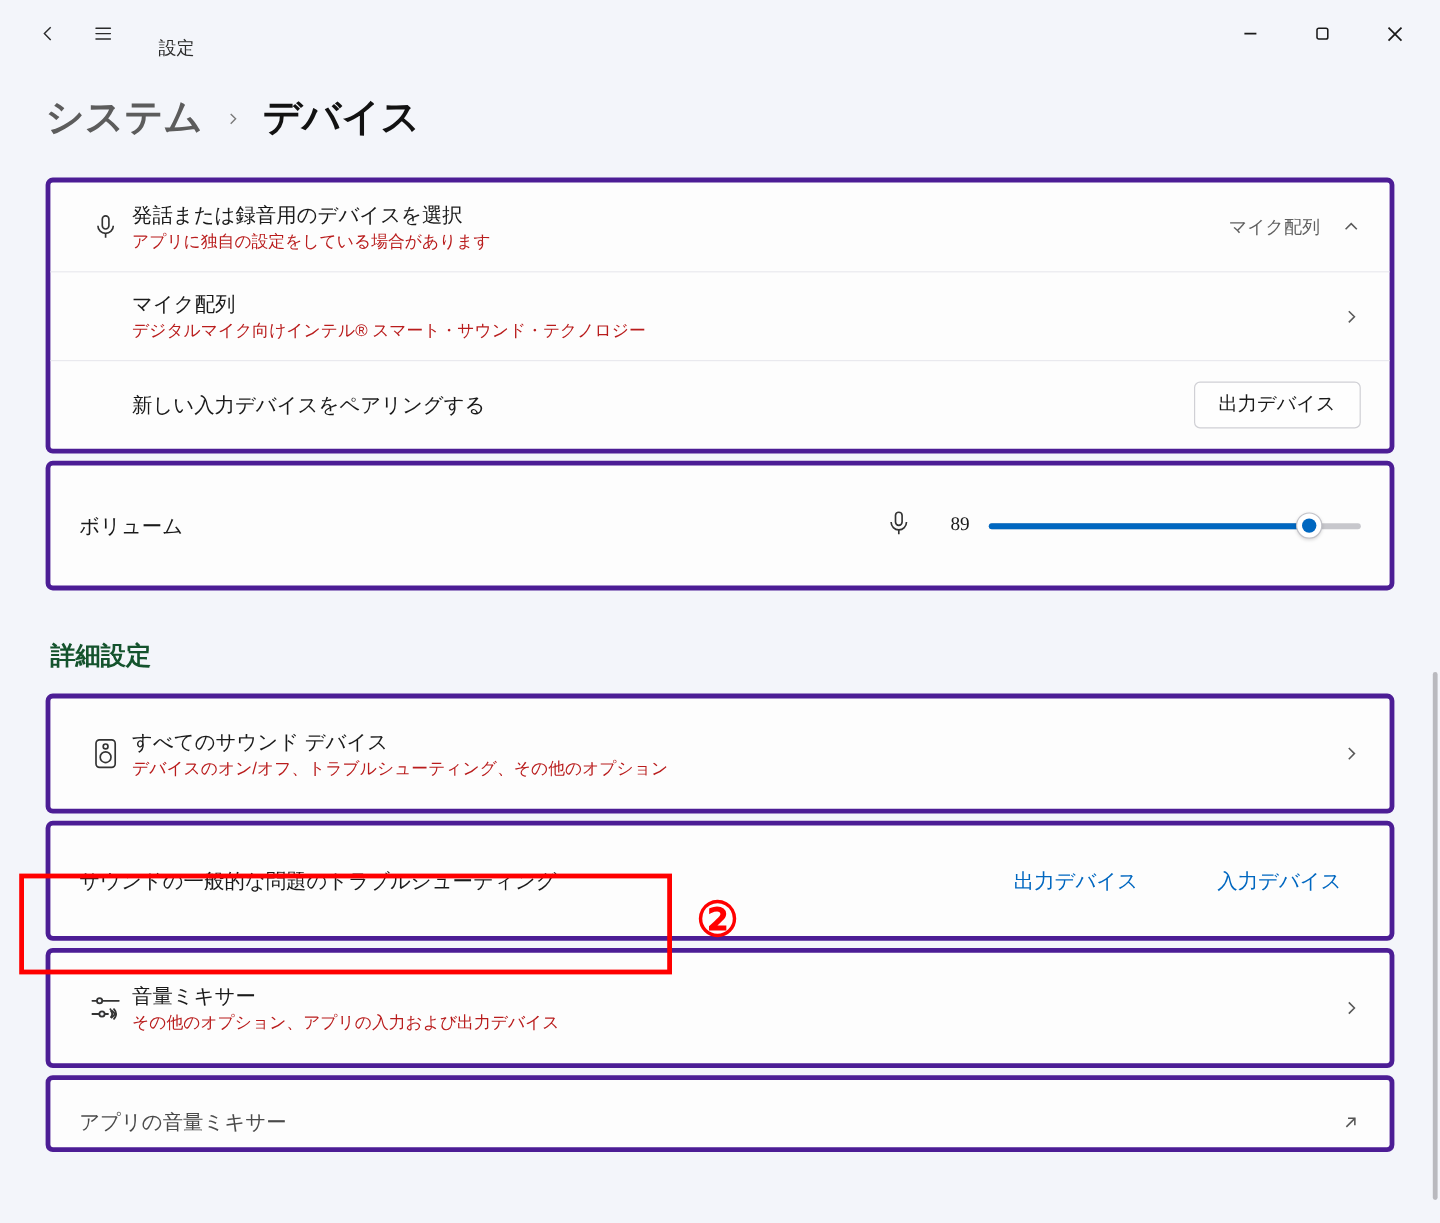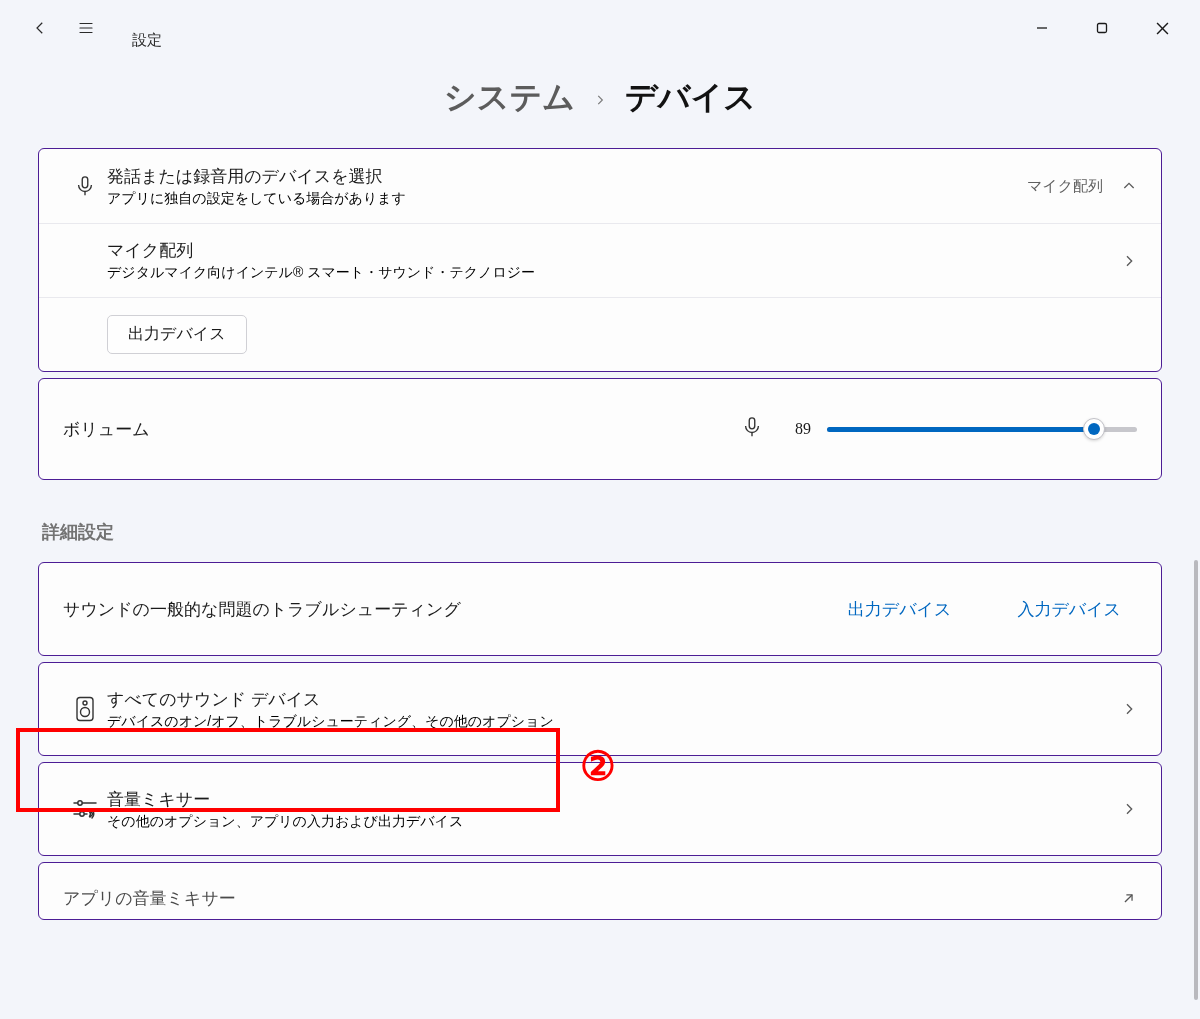--- a/index.html
+++ b/index.html
@@ -54,21 +54,20 @@
     justify-content: center;
     color: #1a1a1a;
   }
 
   
   .breadcrumb {
     display: flex;
     align-items: center;
     gap: 18px;
     padding: 20px 38px 28px 38px;
-    justify-content: center;
   }
   .breadcrumb .crumb {
     font-size: 32px;
     font-weight: 600;
     color: #5c5c5c;
   }
   .breadcrumb .crumb.active {
     color: #121212;
   }
   .breadcrumb .chev {
@@ -76,21 +75,21 @@
     color: #7a7a7a;
     margin-top: 4px;
   }
 
   .page {
     padding: 0 38px 0 38px;
   }
 
   .card {
     background: #fdfdfd;
-    border: 1px solid #4c1d95;
+    border: 4px solid #4c1d95;
     border-radius: 6px;
     margin-bottom: 6px;
   }
   .row {
     display: flex;
     align-items: center;
     min-height: 74px;
     padding: 14px 24px 14px 24px;
   }
   .row + .row { border-top: 1px solid #e9e9ee; }
@@ -107,21 +106,21 @@
     flex-direction: column;
     gap: 2px;
   }
   .row-title {
     font-size: 17px;
     font-weight: 400;
     color: #1a1a1a;
   }
   .row-sub {
     font-size: 14px;
-    color: #000000;
+    color: #b91c1c;
   }
   .row-right {
     display: flex;
     align-items: center;
     gap: 18px;
     flex-shrink: 0;
   }
   .row-right .value {
     font-size: 15px;
     color: #5f5f5f;
@@ -189,23 +188,23 @@
     justify-content: center;
   }
   .slider-thumb::after {
     content: "";
     width: 12px; height: 12px;
     border-radius: 50%;
     background: #0067c0;
   }
 
   .section-heading {
-    font-size: 18px;
+    font-size: 21px;
     font-weight: 600;
-    color: #737373;
+    color: #14532d;
     padding: 34px 0 18px 4px;
   }
 
   .link-btn {
     color: #0067c0;
     font-size: 17px;
     background: none;
     border: none;
     font-family: inherit;
     padding: 4px 10px;
@@ -316,20 +315,23 @@
       <div class="row-right">
         <span class="chevron">
           <svg width="16" height="16" viewBox="0 0 24 24" fill="none" stroke="currentColor" stroke-width="2">
               <path d="M9 5l7 7-7 7"></path>
             </svg>
         </span>
       </div>
     </div>
 
     <div class="row indent">
+      <div class="row-text">
+        <span class="row-title">新しい入力デバイスをペアリングする</span>
+      </div>
       <div class="row-right">
         <button class="outline-btn">出力デバイス</button>
       </div>
     </div>
   </div>
 
   <div class="card">
     <div class="row vol-row">
       <div class="row-text">
         <span class="row-title">ボリューム</span>
@@ -347,52 +349,52 @@
           <div class="slider-track">
             <div class="slider-fill" id="vol-fill" style="width: 86%;"></div>
           </div>
           <div class="slider-thumb" id="vol-thumb" style="left: 86%;"></div>
         </div>
       </div>
     </div>
   </div>
 
   <div class="section-heading">詳細設定</div>
-
-  <div class="card">
-    <div class="row" style="min-height:92px;">
-      <div class="row-text">
-        <span class="row-title">サウンドの一般的な問題のトラブルシューティング</span>
-      </div>
-      <div class="row-right" style="gap:46px; padding-right:6px;">
-        <button class="link-btn">出力デバイス</button>
-        <button class="link-btn">入力デバイス</button>
-      </div>
-    </div>
-  </div>
 
   <div class="card" style="position:relative;">
     <div class="row" style="min-height:92px;">
       <div class="row-icon">
         <svg width="20" height="26" viewBox="0 0 20 26" fill="none" stroke="#333" stroke-width="1.4">
             <rect x="2" y="1.5" width="16" height="23" rx="3"></rect>
             <circle cx="10" cy="7" r="2"></circle>
             <circle cx="10" cy="16" r="4.5"></circle>
           </svg>
       </div>
       <div class="row-text">
         <span class="row-title">すべてのサウンド デバイス</span>
         <span class="row-sub">デバイスのオン/オフ、トラブルシューティング、その他のオプション</span>
       </div>
       <div class="row-right">
         <span class="chevron">
           <svg width="16" height="16" viewBox="0 0 24 24" fill="none" stroke="currentColor" stroke-width="2">
               <path d="M9 5l7 7-7 7"></path>
             </svg>
         </span>
+      </div>
+    </div>
+  </div>
+
+  <div class="card">
+    <div class="row" style="min-height:92px;">
+      <div class="row-text">
+        <span class="row-title">サウンドの一般的な問題のトラブルシューティング</span>
+      </div>
+      <div class="row-right" style="gap:46px; padding-right:6px;">
+        <button class="link-btn">出力デバイス</button>
+        <button class="link-btn">入力デバイス</button>
       </div>
     </div>
   </div>
 
   <div class="card">
     <div class="row" style="min-height:92px;">
       <div class="row-icon">
         <svg width="26" height="24" viewBox="0 0 26 24" fill="none" stroke="#333" stroke-width="1.5" stroke-linecap="round">
           <line x1="2" y1="6" x2="24" y2="6"></line>
             <circle cx="8" cy="6" r="2.2" fill="#f3f5fa"></circle>

